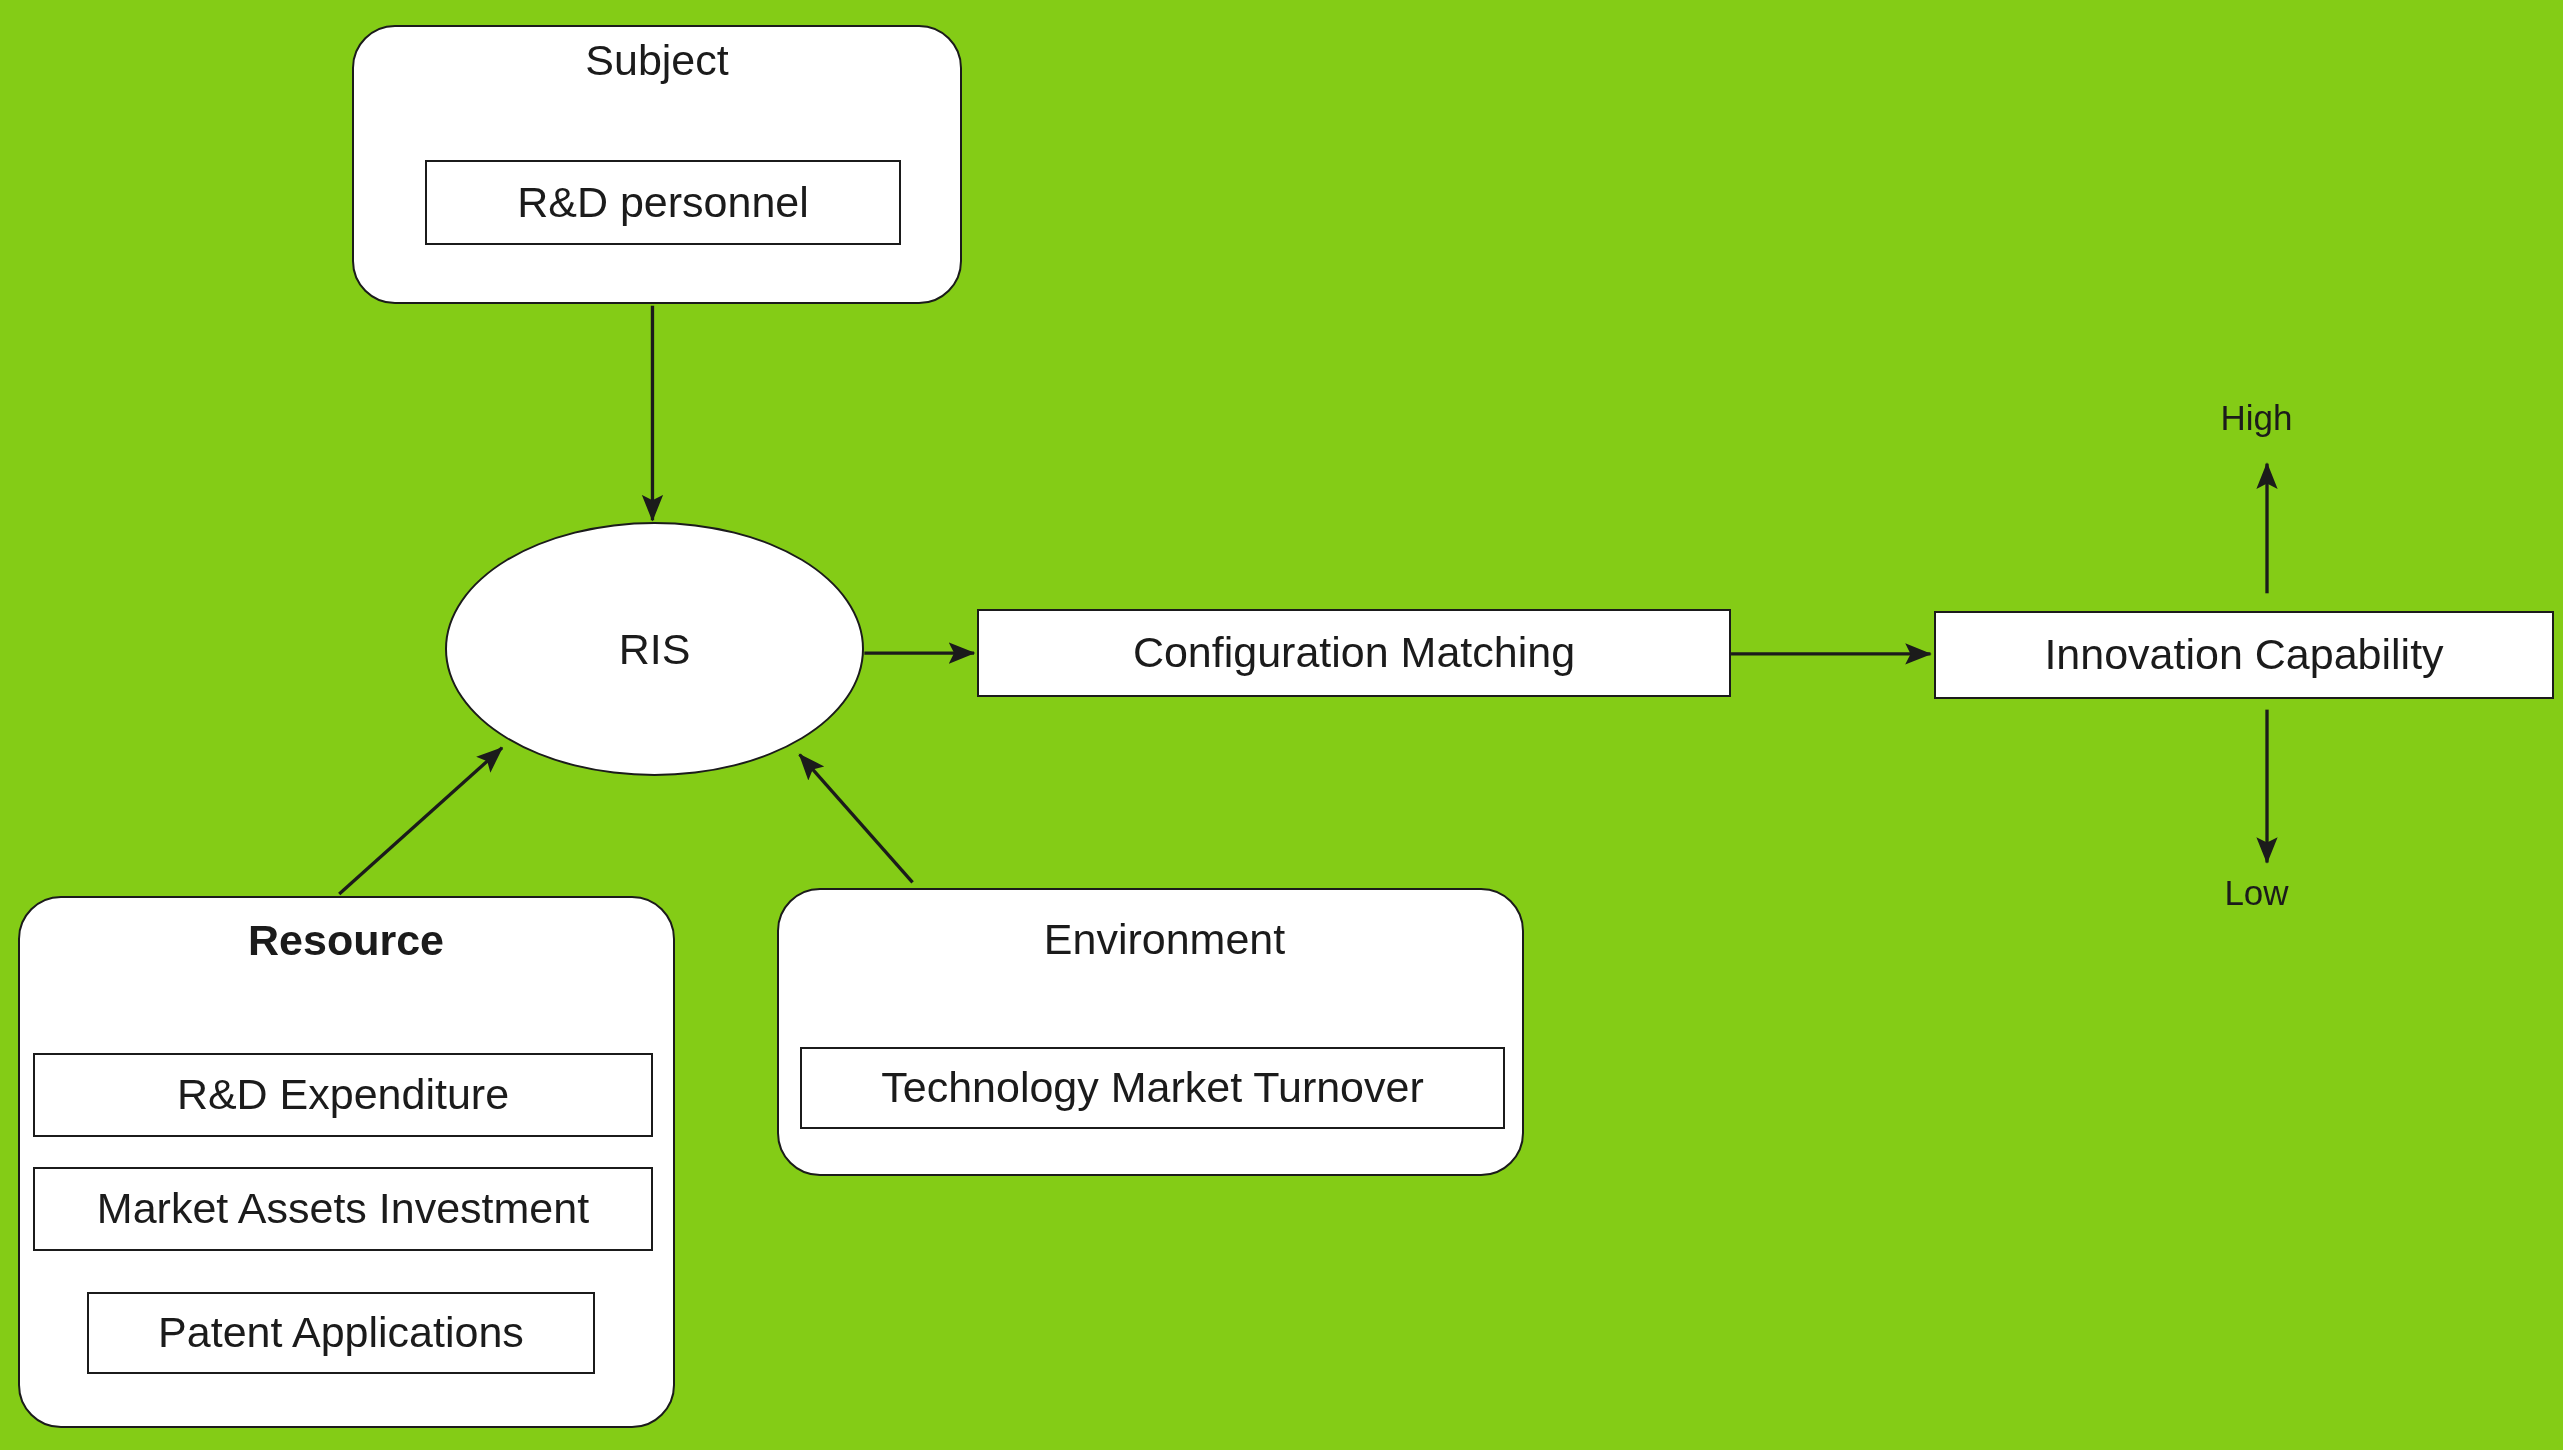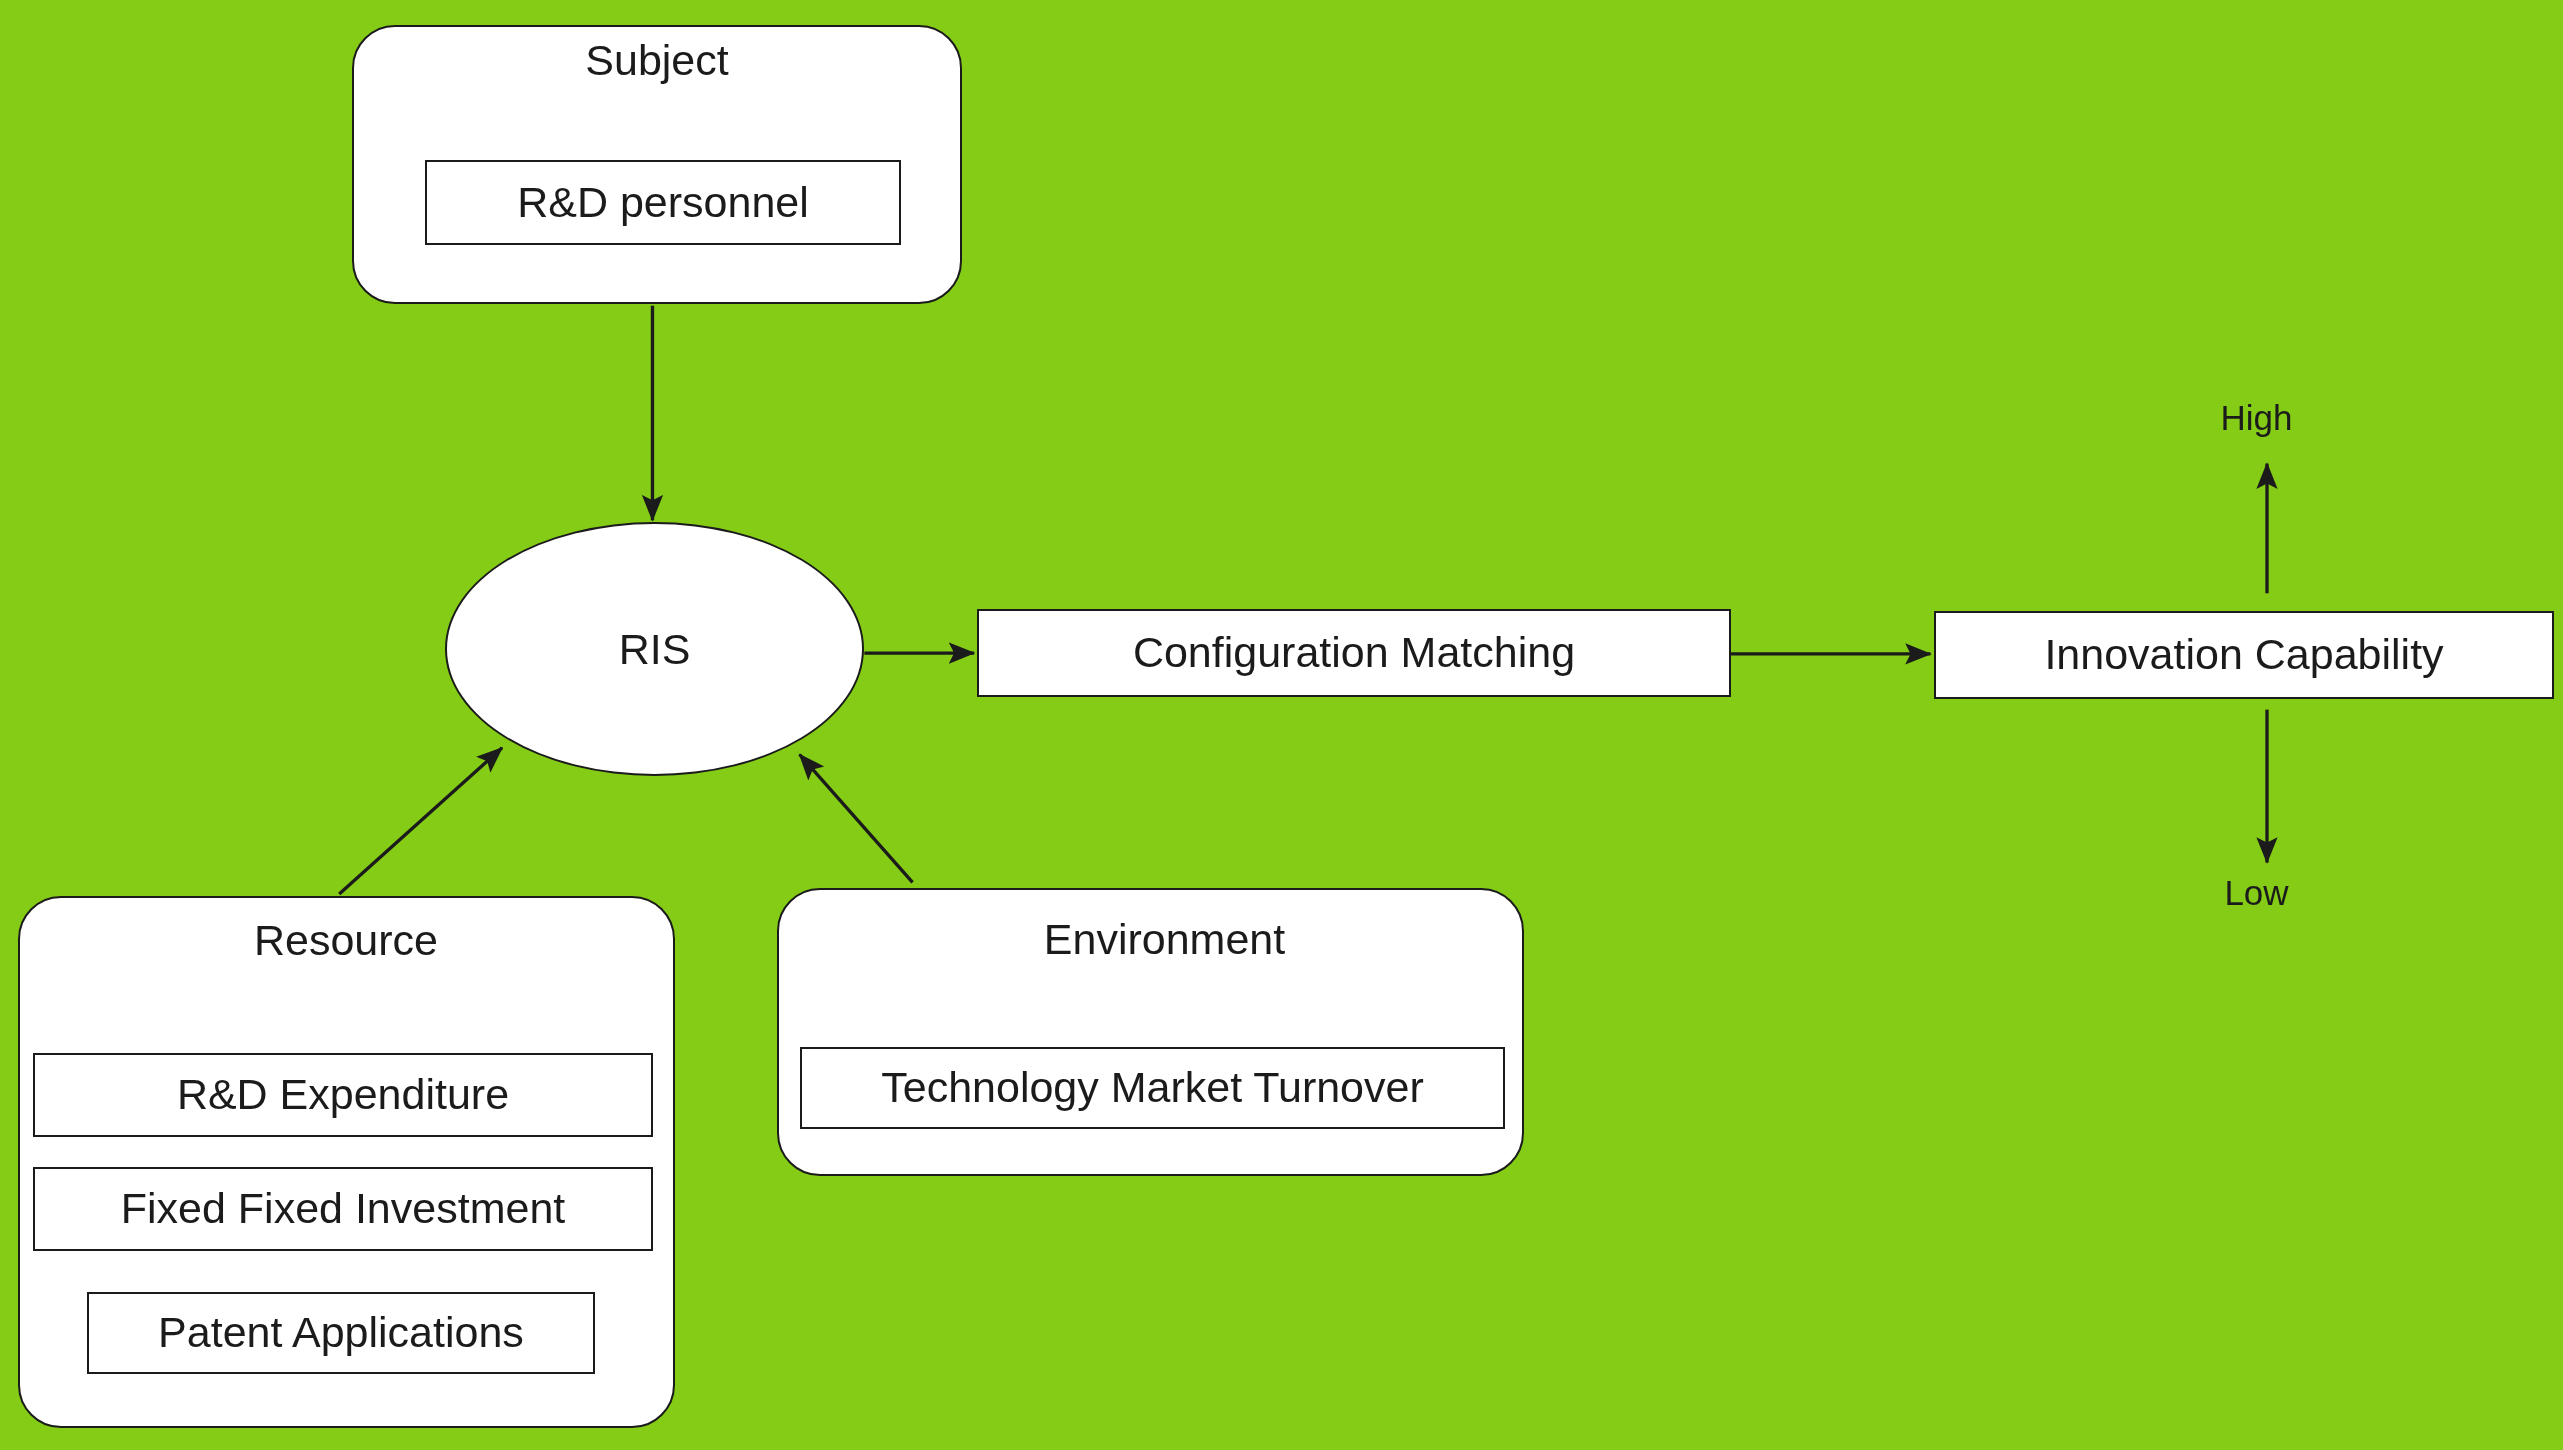--- a/index.html
+++ b/index.html
@@ -88,21 +88,21 @@
 
   #ris-ellipse        { left: 445px;  top: 522px;  width: 419px;  height: 254px; }
 
   #config-box         { left: 977px; top: 609px;  width: 754px;  height: 88px; }
   #innovation-box     { left: 1934px; top: 611px;  width: 620px;  height: 88px; }
 
   #high-label         { left: 2161px; top: 399px;  width: 191px; }
   #low-label          { left: 2161px; top: 874px; width: 191px; }
 
   #resource-group     { left: 17.5px;   top: 896px; width: 657px;  height: 532px; }
-  #resource-title     { top: 917px; }
+  #resource-title     { top: 917px; font-weight: bold; }
   #rd-exp-box         { left: 33px;   top: 1053px; width: 620px;  height: 84px; text-align: right; }
   #fixed-assets-box   { left: 33px;   top: 1167px; width: 620px;  height: 84px; }
   #patent-box         { left: 87px;  top: 1292px; width: 508px;  height: 82px; }
 
   #environment-group  { left: 777px;  top: 888px; width: 747px;  height: 288px; }
   #environment-title  { top: 916px; padding-left: 14px; }
   #tmt-box            { left: 800px;  top: 1047px; width: 705px;  height: 82px; }
 </style>
 </head>
 <body>
@@ -140,21 +140,21 @@
   <div id="config-box" class="node rect">Configuration Matching</div>
 
   <div id="innovation-box" class="node rect">Innovation Capability</div>
 
   <div id="high-label" class="free-label">High</div>
   <div id="low-label" class="free-label">Low</div>
 
   <div id="resource-group" class="node group"></div>
   <div id="resource-title" class="group-title" style="left:17.5px; width:657px;">Resource</div>
   <div id="rd-exp-box" class="node rect">R&amp;D Expenditure</div>
-  <div id="fixed-assets-box" class="node rect">Fixed Fixed Investment</div>
+  <div id="fixed-assets-box" class="node rect">Market Assets Investment</div>
   <div id="patent-box" class="node rect">Patent Applications</div>
 
   <div id="environment-group" class="node group"></div>
   <div id="environment-title" class="group-title" style="left:777px; width:747px;">Environment</div>
   <div id="tmt-box" class="node rect">Technology Market Turnover</div>
 
 </div>
 
 
 </body></html>

